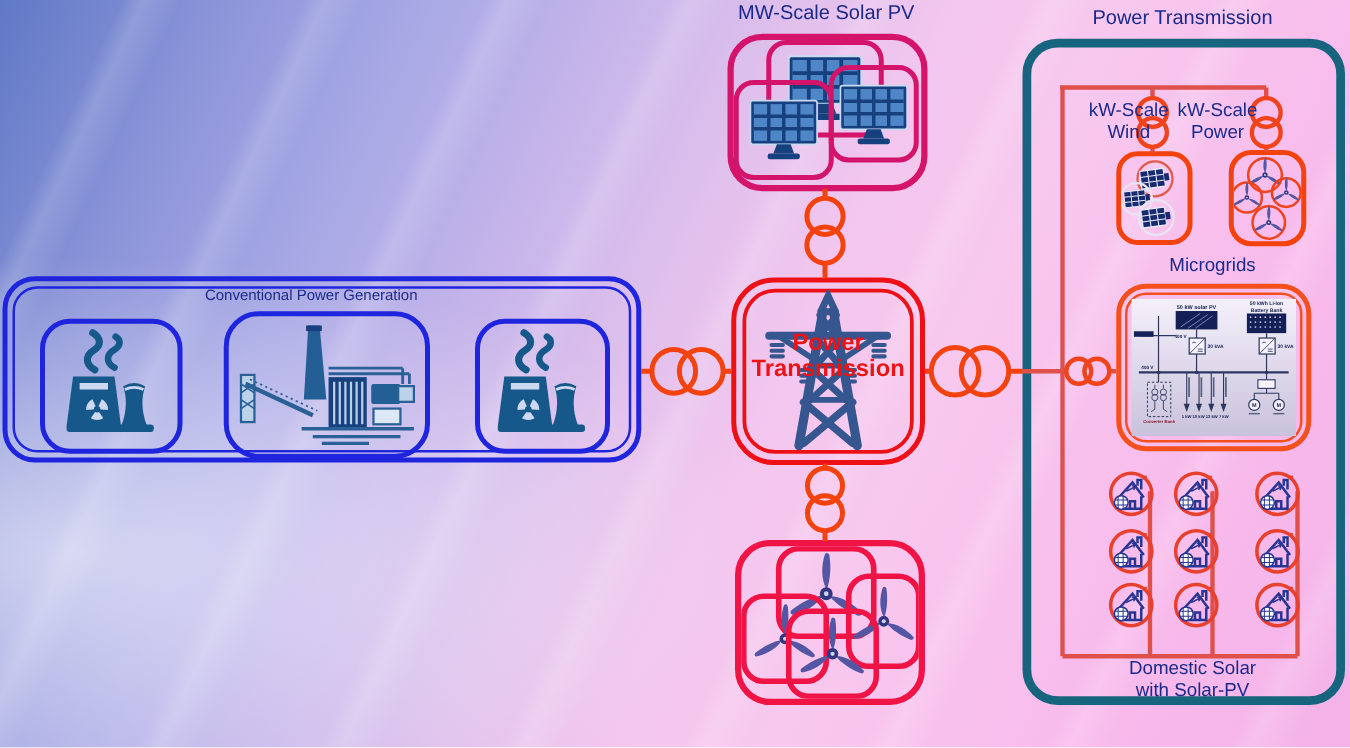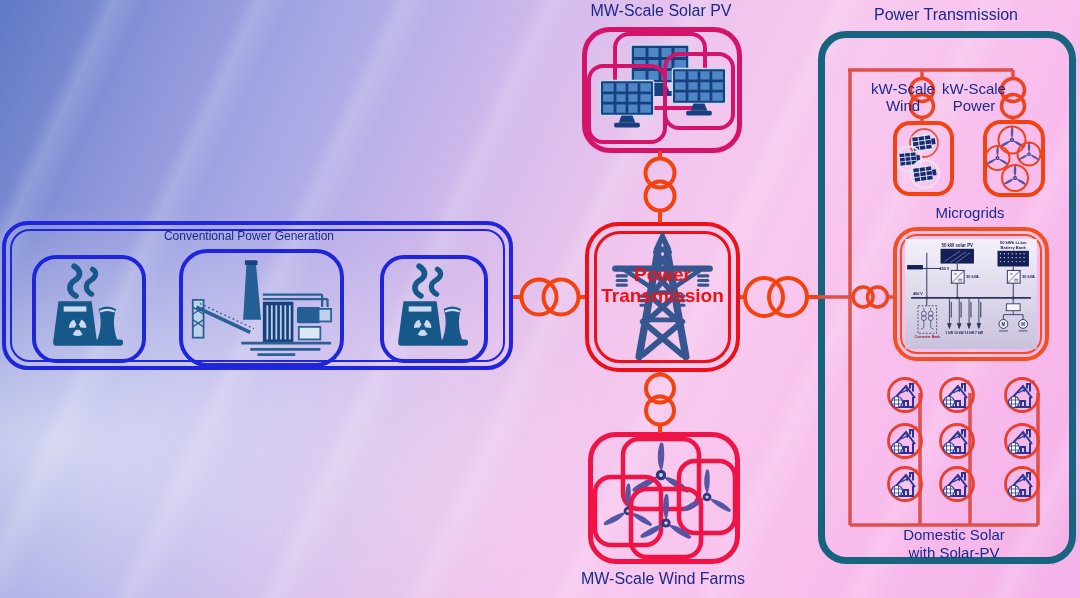--- a/index.html
+++ b/index.html
@@ -179,21 +179,20 @@
       <rect x="30" y="2" width="76" height="70" rx="16" fill="none" stroke="#f01345" stroke-width="4.5"></rect>
       <use href="#turb" transform="translate(68,38) scale(1.12)"></use>
       <rect x="86" y="24" width="56" height="72" rx="16" fill="none" stroke="#f01345" stroke-width="4.5"></rect>
       <use href="#turb" transform="translate(114,60) scale(0.95)"></use>
       <rect x="2" y="40" width="66" height="68" rx="16" fill="none" stroke="#f01345" stroke-width="4.5"></rect>
       <use href="#turb" transform="translate(35,74) scale(0.95)"></use>
       <rect x="38" y="52" width="70" height="68" rx="16" fill="none" stroke="#f01345" stroke-width="4.5"></rect>
       <use href="#turb" transform="translate(73,86) scale(1.0)"></use>
     </svg>
   </div>
-  <div class="lbl" id="title-wind-farms">MW-Scale Wind Farms</div>
 
   <div class="box" id="distribution-box"></div>
   <div class="lbl" id="title-distribution">Power Transmission</div>
 
   <div class="lbl two-line" id="lbl-kw-solar">
     <span>kW-Scale</span>
       <span>Wind</span>
   </div>
   <div class="lbl two-line" id="lbl-kw-wind">
     <span>kW-Scale</span>

